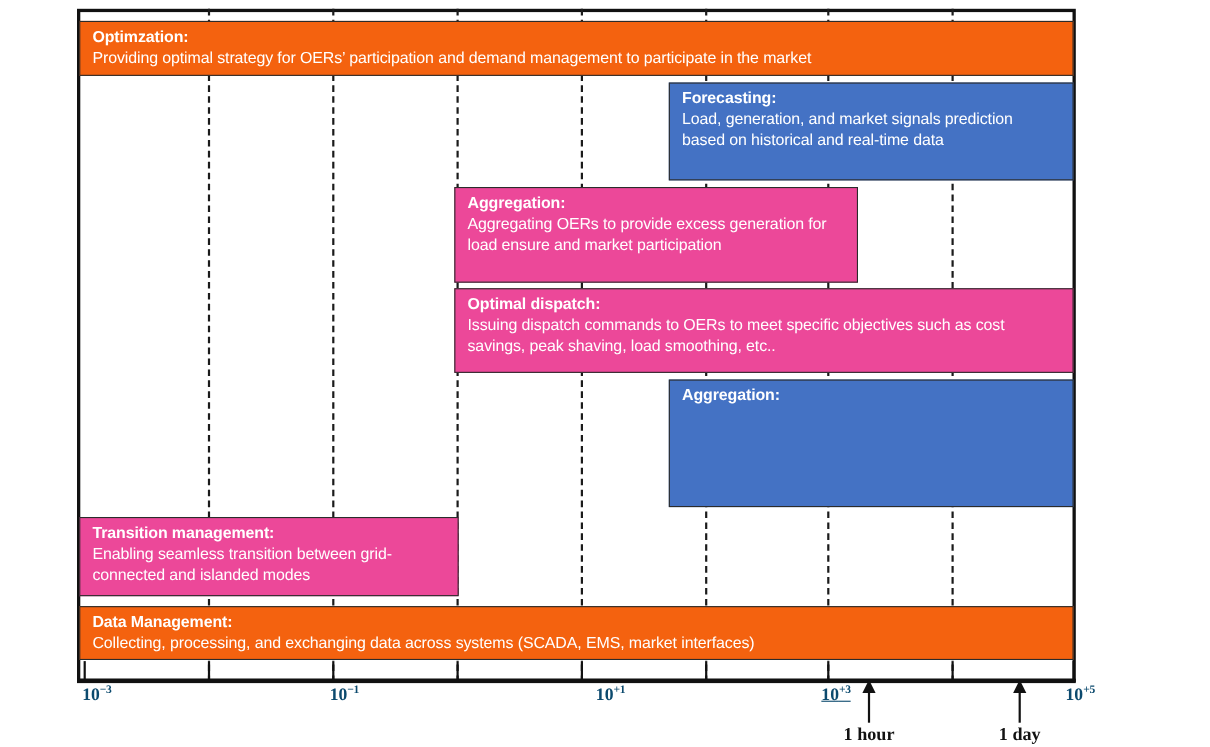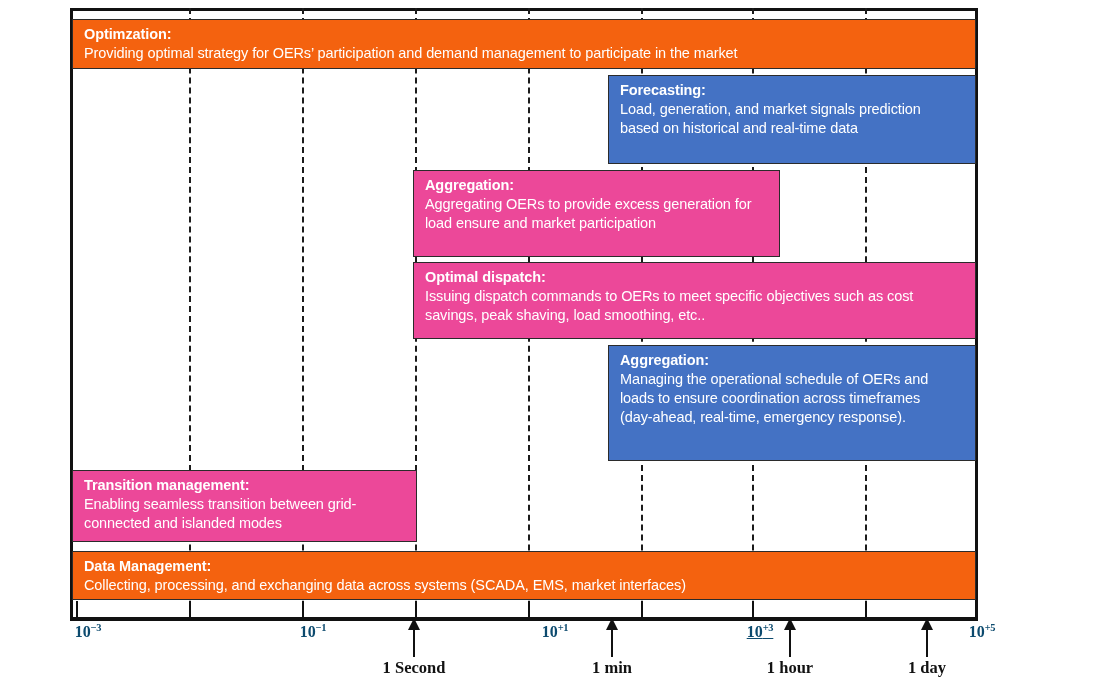--- a/index.html
+++ b/index.html
@@ -169,21 +169,20 @@
     <span class="bx-desc">Aggregating OERs to provide excess generation for load ensure and market participation</span>
   </div>
 
   <div class="box c-green" style="left:413px; top:262px; width:563px; height:77px;">
     <span class="bx-title">Optimal dispatch:</span>
     <span class="bx-desc">Issuing dispatch commands to OERs to meet specific objectives such as cost savings, peak shaving, load smoothing, etc..</span>
   </div>
 
   <div class="box c-blue" style="left:608px; top:345px; width:368px; height:116px;">
     <span class="bx-title">Aggregation:</span>
-    <span class="bx-desc">Managing the operational schedule of OERs and loads to ensure coordination across timeframes (day-ahead, real-time, emergency response).</span>
   </div>
 
   <div class="box c-orange" style="left:72px; top:551px; width:904px; height:49px;">
     <span class="bx-title">Data Management:</span>
     <span class="bx-desc">Collecting, processing, and exchanging data across systems (SCADA, EMS, market interfaces)</span>
   </div>
 
   <div class="box c-green" style="left:72px; top:470px; width:345px; height:72px;">
     <span class="bx-title">Transition management:</span>
     <span class="bx-desc">Enabling seamless transition between grid-connected and islanded modes</span>
@@ -210,31 +209,21 @@
   <div class="ticklabel" style="left:555px;">
     <span>10</span><sup>+1</sup>
   </div>
   <div class="ticklabel" style="left:760px;text-decoration:underline;">
     <span>10</span><sup>+3</sup>
   </div>
   <div class="ticklabel" style="left:982px;">
     <span>10</span><sup>+5</sup>
   </div>
 
-  <div class="anno" style="left:414px; top:618px; width:120px; height:60px;">
-    <span class="arrow-head"></span>
-    <span class="arrow-stem"></span>
-    <span class="anno-label">1 Second</span>
-  </div>
-
-  <div class="anno" style="left:612px; top:618px; width:120px; height:60px;">
-    <span class="arrow-head"></span>
-    <span class="arrow-stem"></span>
-    <span class="anno-label">1 min</span>
-  </div>
+
 
   <div class="anno" style="left:790px; top:618px; width:120px; height:60px;">
     <span class="arrow-head"></span>
     <span class="arrow-stem"></span>
     <span class="anno-label">1 hour</span>
   </div>
 
   <div class="anno" style="left:927px; top:618px; width:120px; height:50px;">
     <span class="arrow-head"></span>
     <span class="arrow-stem"></span>

